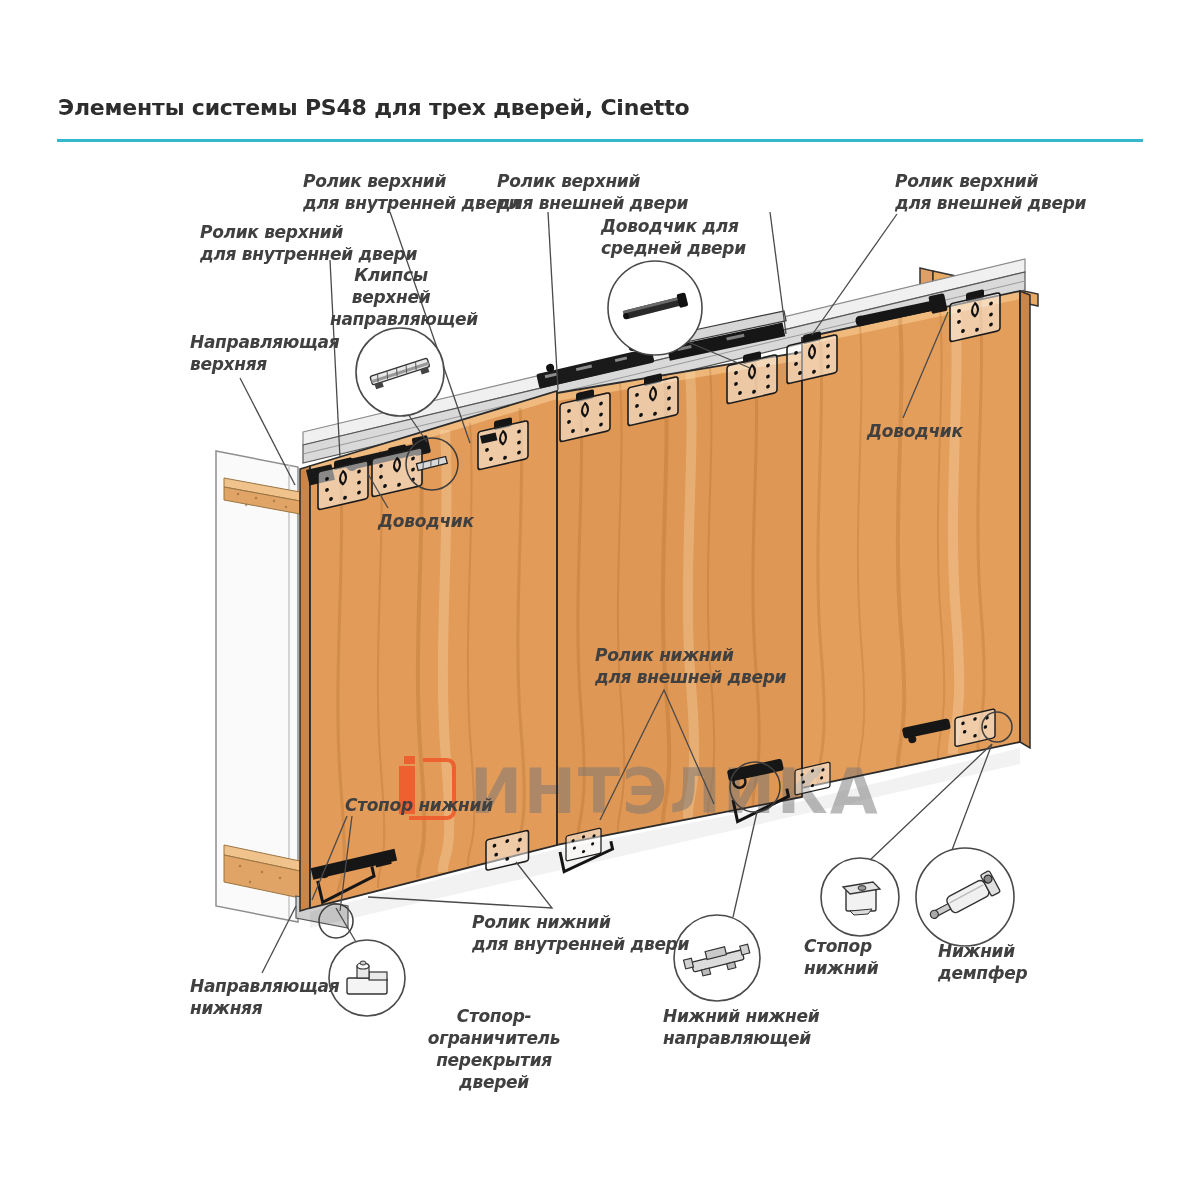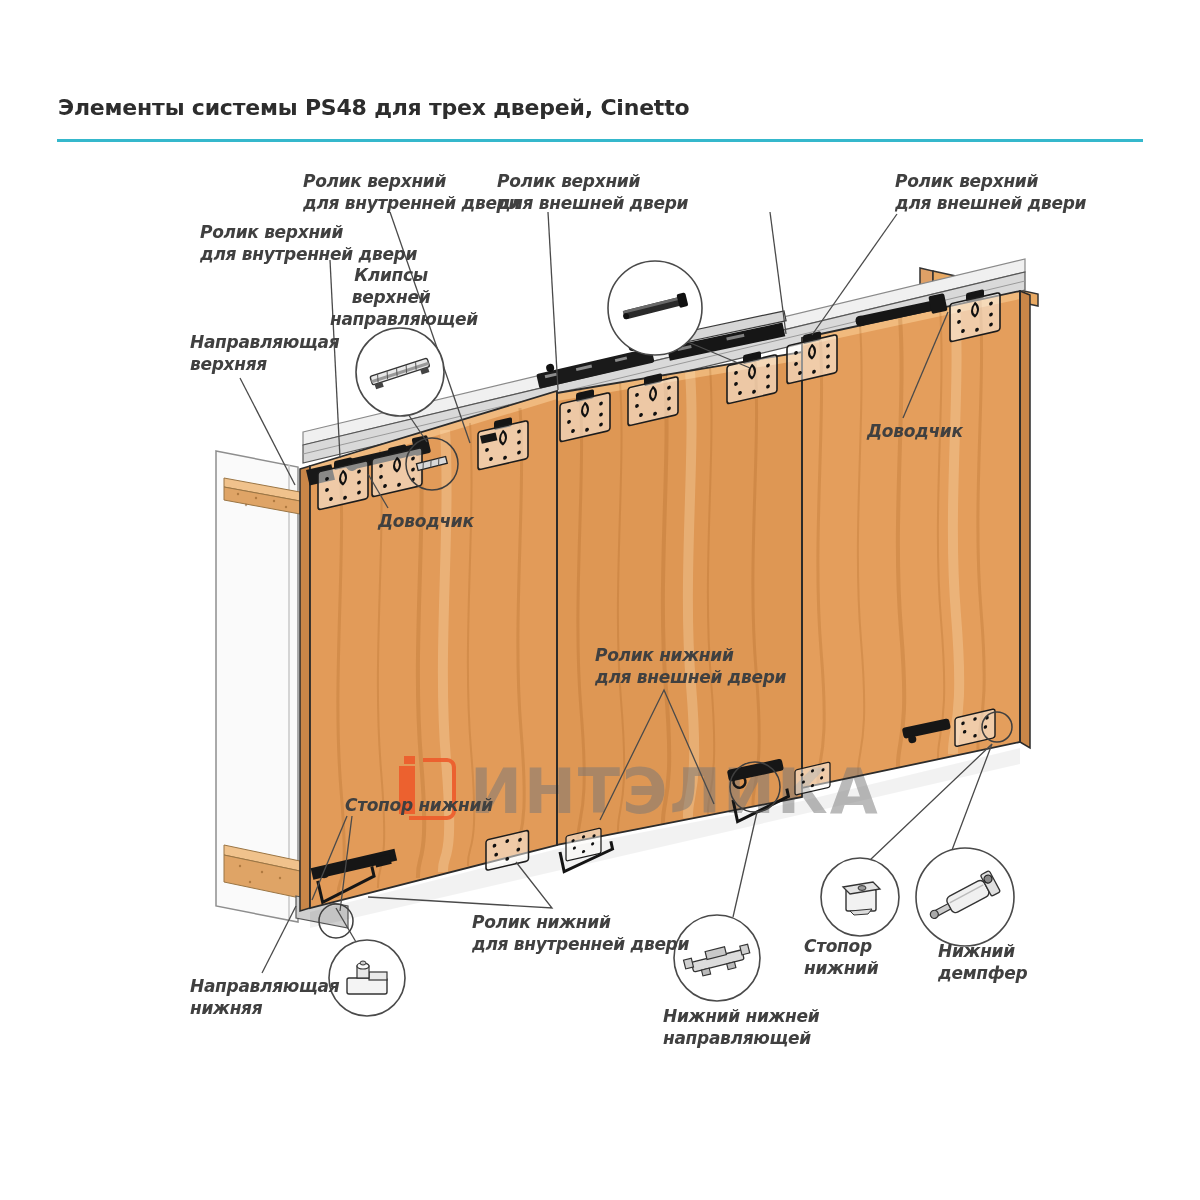--- a/index.html
+++ b/index.html
@@ -302,33 +302,37 @@
   </svg>
 
   <div class="lbl" style="left:303px;top:170px">Ролик верхний
 для внутренней двери</div>
   <div class="lbl" style="left:497px;top:170px">Ролик верхний
 для внешней двери</div>
   <div class="lbl" style="left:895px;top:170px">Ролик верхний
 для внешней двери</div>
   <div class="lbl" style="left:200px;top:221px">Ролик верхний
 для внутренней двери</div>
+  <div class="lbl" style="left:601px;top:215px">Доводчик для
+средней двери</div>
   <div class="lbl center" style="left:330px;top:264px;width:122px">Клипсы верхней
 направляющей</div>
   <div class="lbl" style="left:190px;top:331px">Направляющая
 верхняя</div>
   <div class="lbl" style="left:378px;top:510px">Доводчик</div>
   <div class="lbl" style="left:867px;top:420px">Доводчик</div>
   <div class="lbl" style="left:595px;top:644px">Ролик нижний
 для внешней двери</div>
   <div class="lbl" style="left:345px;top:794px">Стопор нижний</div>
   <div class="lbl" style="left:472px;top:911px">Ролик нижний
 для внутренней двери</div>
   <div class="lbl" style="left:190px;top:975px">Направляющая
 нижняя</div>
+  <div class="lbl center" style="left:405px;top:1005px;width:178px">Стопор-ограничитель
+перекрытия дверей</div>
   <div class="lbl" style="left:663px;top:1005px">Нижний нижней
 направляющей</div>
   <div class="lbl" style="left:804px;top:935px">Стопор
 нижний</div>
   <div class="lbl" style="left:938px;top:940px">Нижний
 демпфер</div>
 
 </div>
 
 </body></html>

